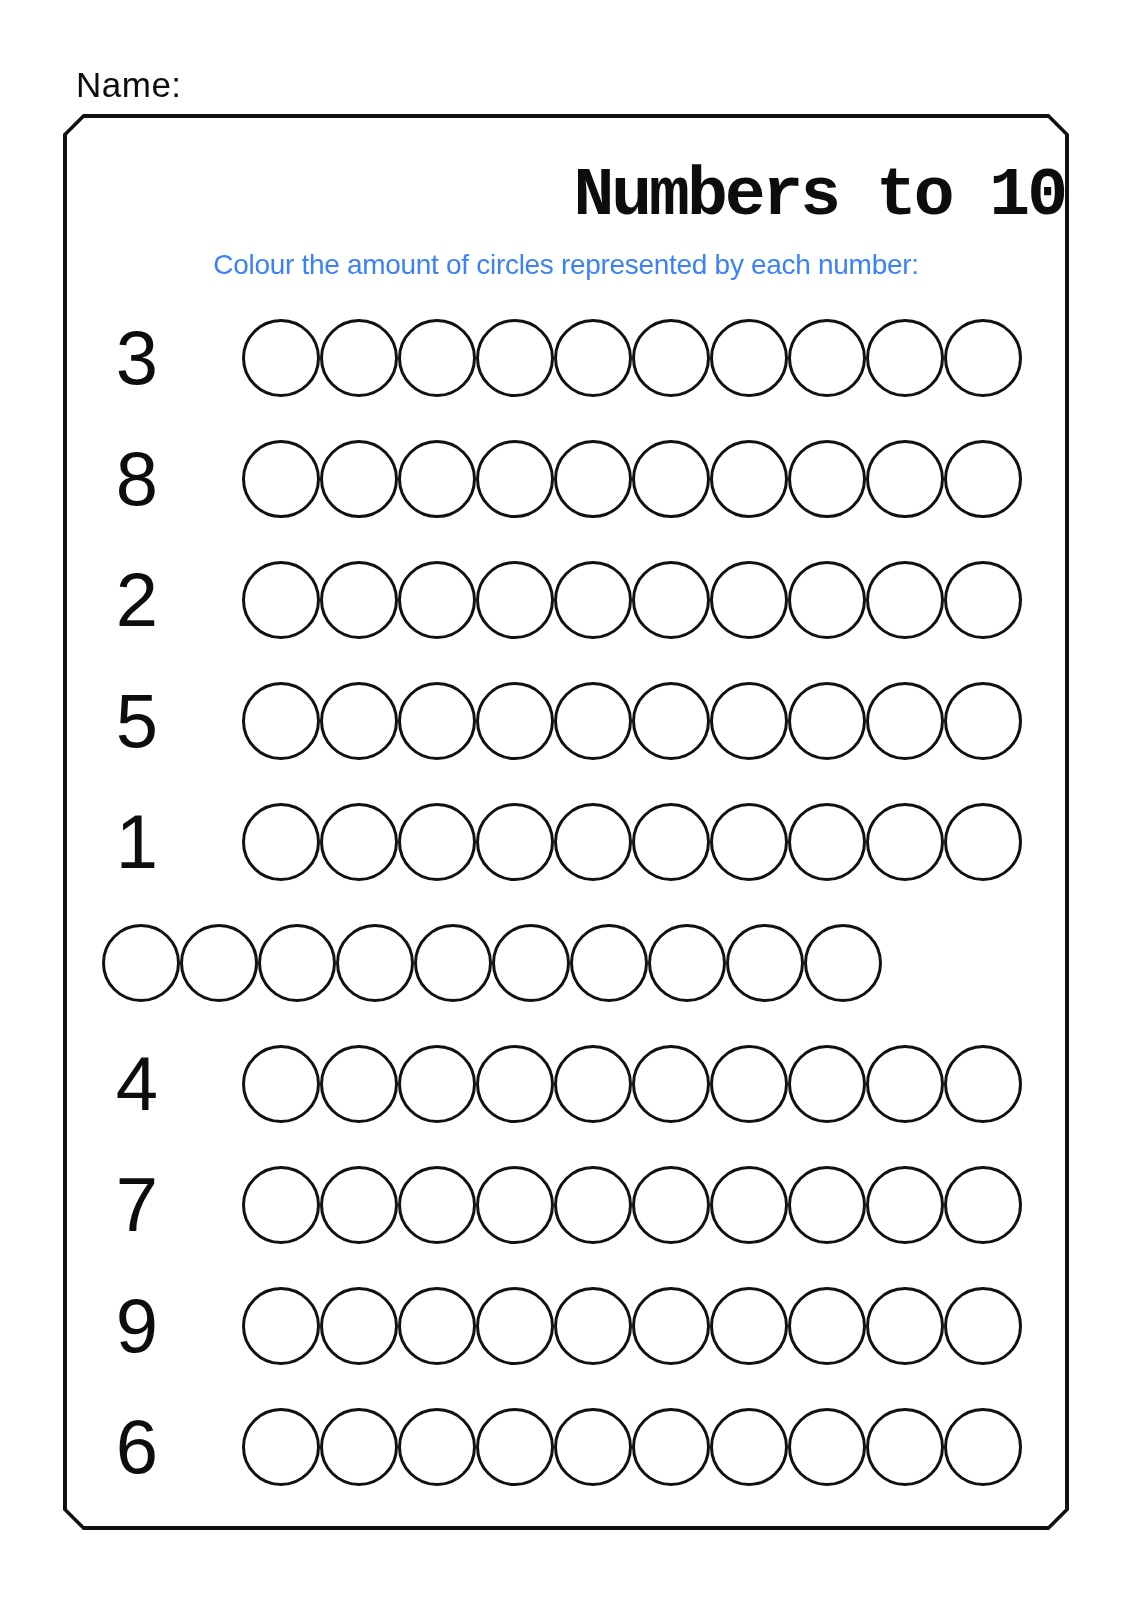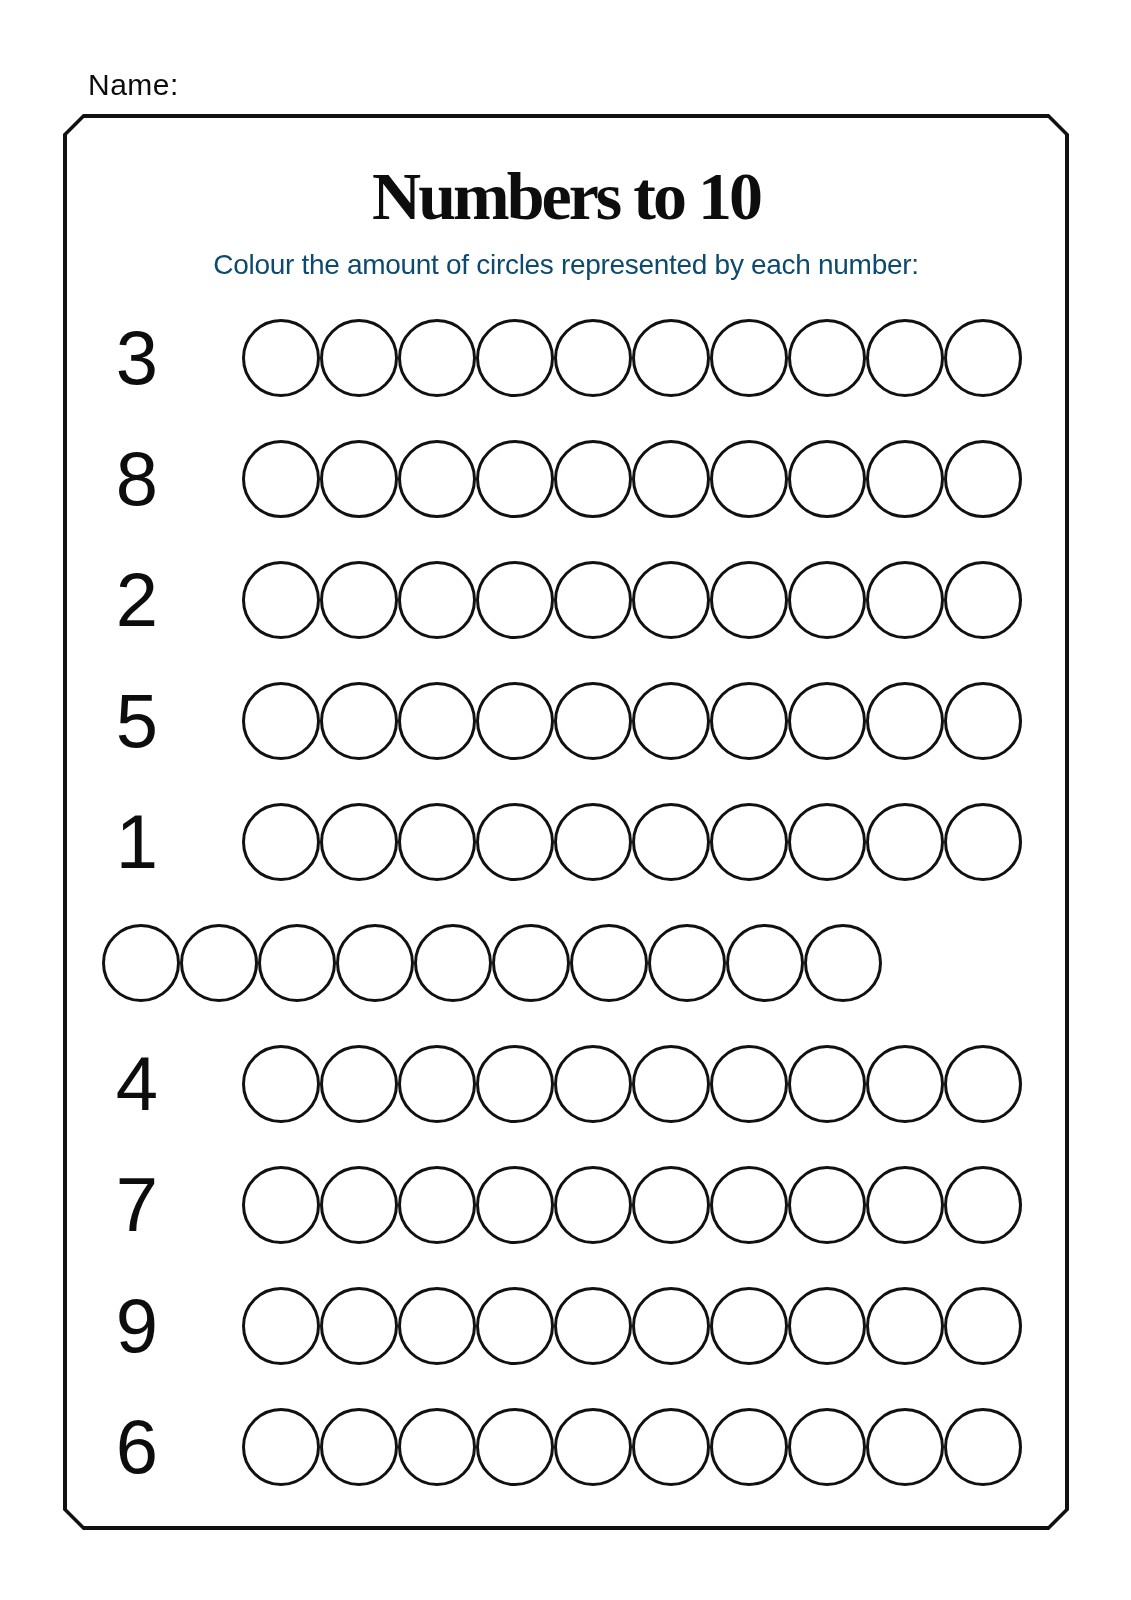--- a/index.html
+++ b/index.html
@@ -11,23 +11,23 @@
     width: 1131px;
     height: 1600px;
     background: #ffffff;
     font-family: "Liberation Sans", sans-serif;
     color: #0d0d0d;
     overflow: hidden;
   }
 
   .name-label {
     position: absolute;
-    left: 88px;
+    left: 76px;
     top: 70px;
-    font-size: 30px;
+    font-size: 35px;
     line-height: 30px;
     letter-spacing: 0.5px;
     color: #0d0d0d;
   }
 
   
   .frame {
     position: absolute;
     left: 63px;
     top: 114px;
@@ -52,39 +52,39 @@
       100% calc(100% - 17px), calc(100% - 17px) 100%,
       17px 100%, 0 calc(100% - 17px), 0 17px
     );
   }
 
   .sheet-title {
     position: absolute;
     top: 44px;
     left: 0;
     width: 100%;
-    text-align: center;
-    font-family: Liberation Serif, serif;
+    text-align: right;
+    font-family: Liberation Mono, monospace;
     font-weight: bold;
     font-size: 68px;
     line-height: 68px;
     letter-spacing: -3px;
     color: #0d0d0d;
   }
 
   .sheet-subtitle {
     position: absolute;
     top: 132px;
     left: 0;
     width: 100%;
     text-align: center;
     font-size: 28px;
     line-height: 30px;
     letter-spacing: -0.3px;
-    color: #0c4a6e;
+    color: #3b82f6;
   }
 
   .rows {
     position: absolute;
     top: 179px;
     left: 0;
     width: 100%;
   }
 
   .ws-row {

